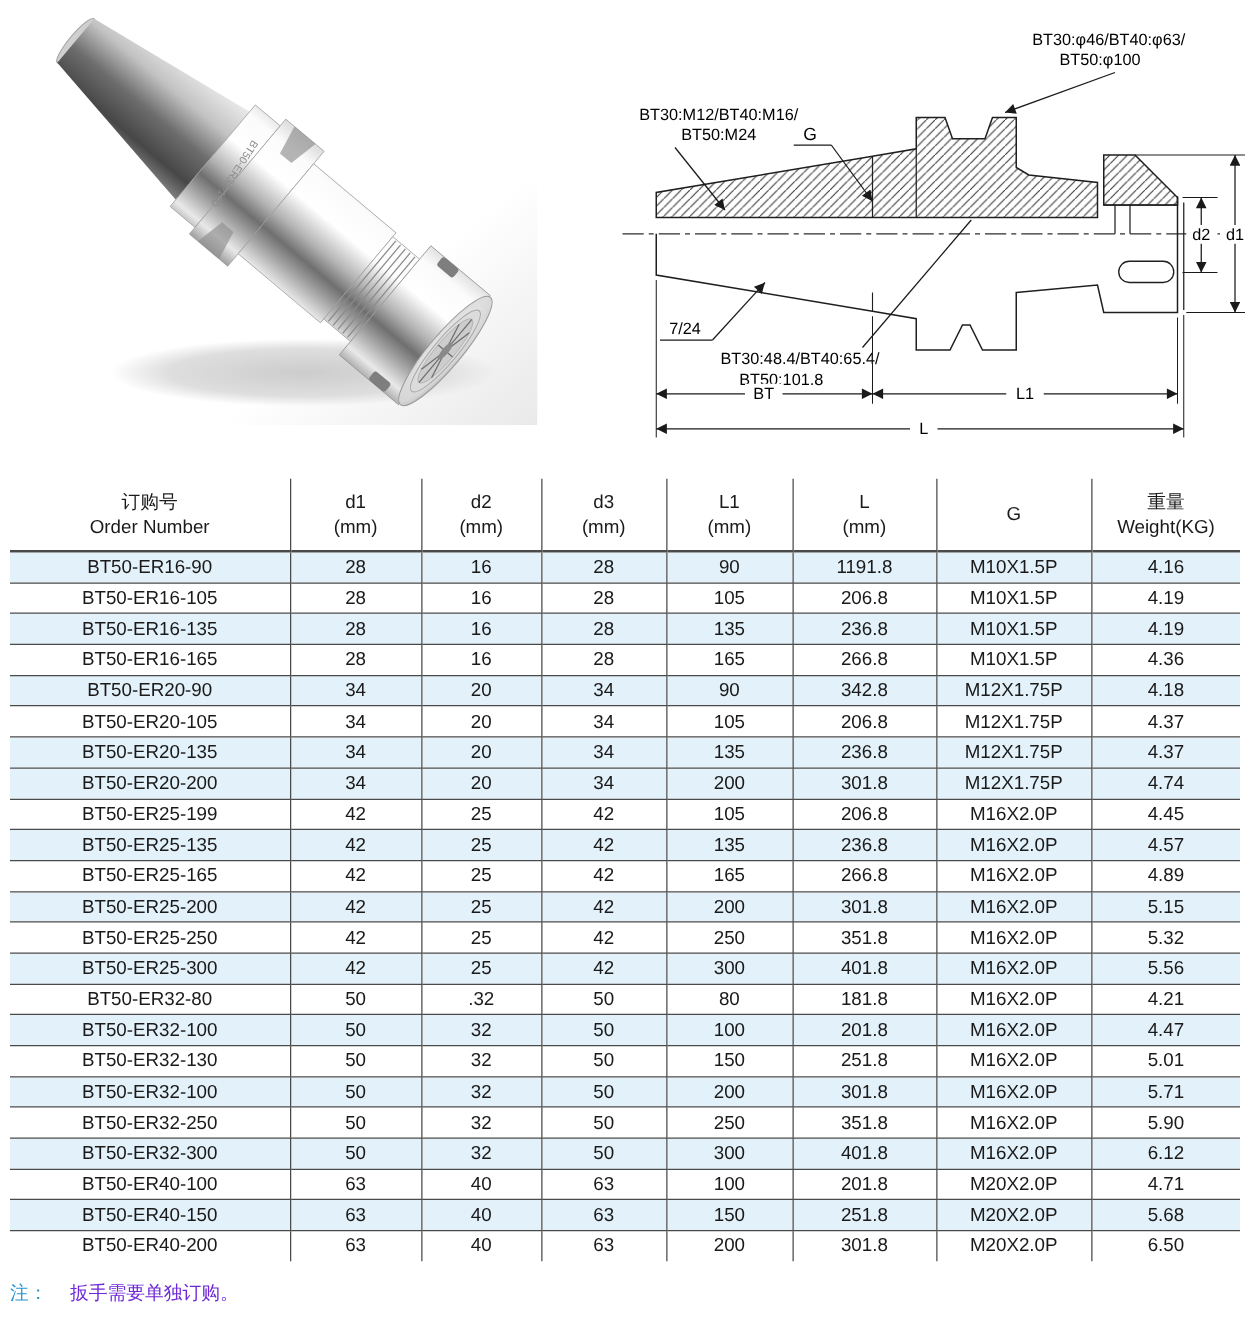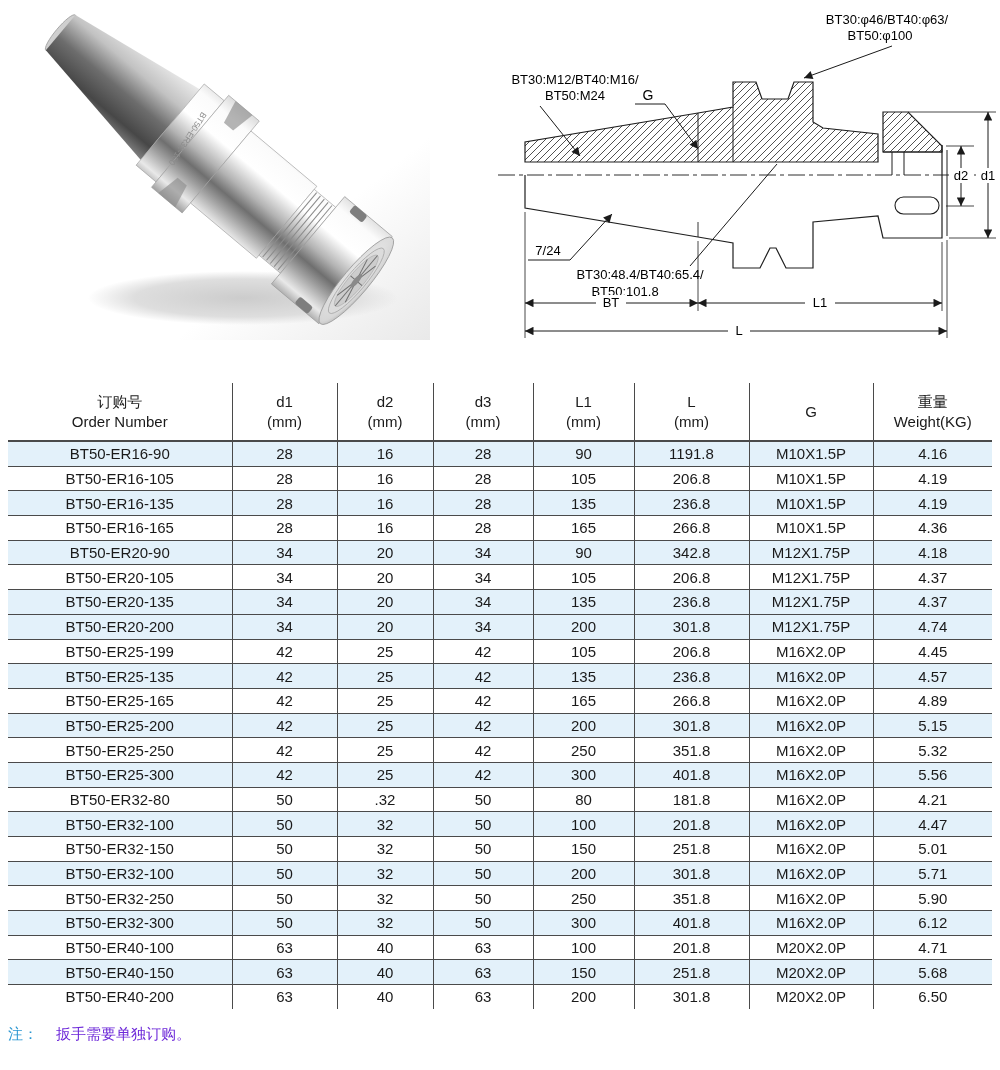--- a/index.html
+++ b/index.html
@@ -1,19 +1,19 @@
 <!DOCTYPE html>
 <html style="--row-alt: #e3f1fa; --note-label: #2a96d2; --line: #4a4a4a;"><head>
 <meta charset="utf-8">
 <style>
   html,body{margin:0;padding:0;background:#fff;}
   body{width:1000px;height:1070px;font-family:"Liberation Sans",sans-serif;color:#1a1a1a;overflow:hidden;position:relative;}
   .top{position:relative;width:1000px;height:380px;}
   .photo-wrap{position:absolute;left:5px;top:0;width:425px;height:340px;}
-  .diagram-wrap{position:absolute;left:440px;top:0;width:557px;height:352px;}
+  .diagram-wrap{position:absolute;left:440px;top:12px;width:557px;height:352px;}
   svg text{font-family:"Liberation Sans",sans-serif;}
 
   .table-wrap{margin:3px 8px 0 8px;}
   table{border-collapse:collapse;width:984px;table-layout:fixed;}
   th,td{padding:0;text-align:center;font-size:15px;font-weight:normal;overflow:hidden;white-space:nowrap;}
   th{height:57px;vertical-align:middle;border-bottom:2.2px solid var(--line,#4a4a4a);}
   th:not(:last-child),td:not(:last-child){border-right:1.8px solid var(--line,#4a4a4a);}
   td{height:23.7px;border-bottom:1.4px solid var(--line,#4a4a4a);}
   tr.alt td{background:var(--row-alt,#e3f1fa);}
   tbody tr:last-child td{border-bottom:none;}
@@ -412,21 +412,21 @@
           <td>BT50-ER32-100</td>
           <td>50</td>
           <td>32</td>
           <td>50</td>
           <td>100</td>
           <td>201.8</td>
           <td>M16X2.0P</td>
           <td>4.47</td>
         </tr>
         <tr>
-          <td>BT50-ER32-150</td>
+          <td>BT50-ER32-130</td>
           <td>50</td>
           <td>32</td>
           <td>50</td>
           <td>150</td>
           <td>251.8</td>
           <td>M16X2.0P</td>
           <td>5.01</td>
         </tr>
         <tr class="alt">
           <td>BT50-ER32-100</td>

